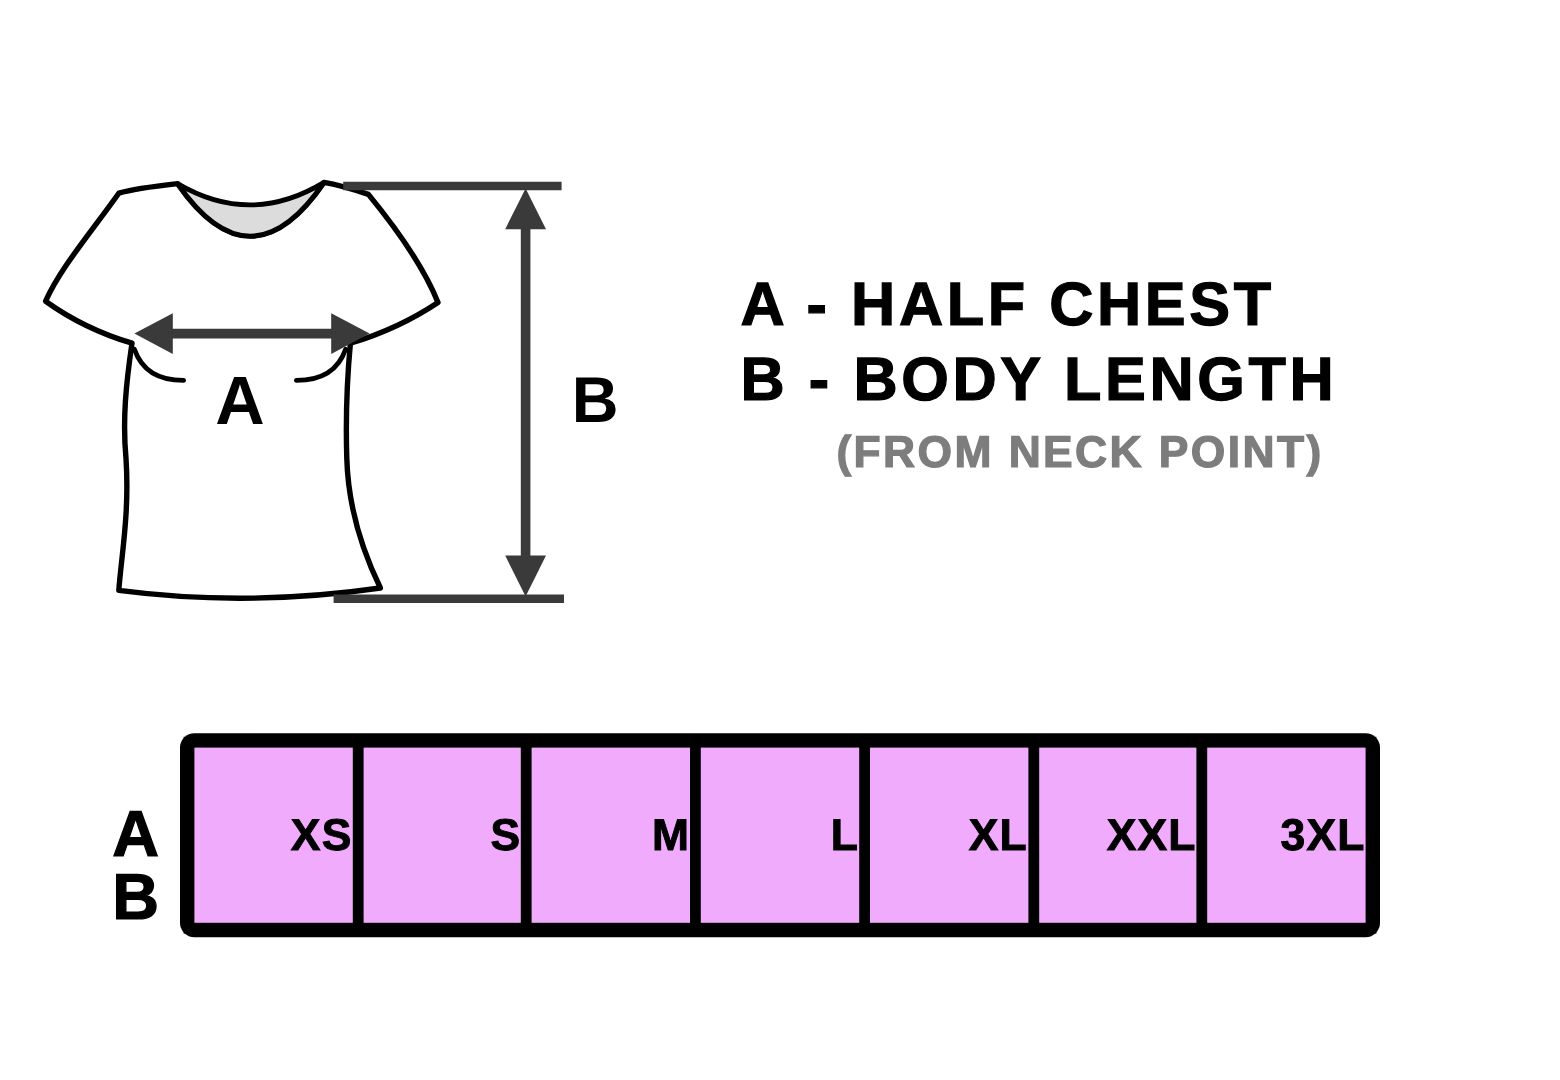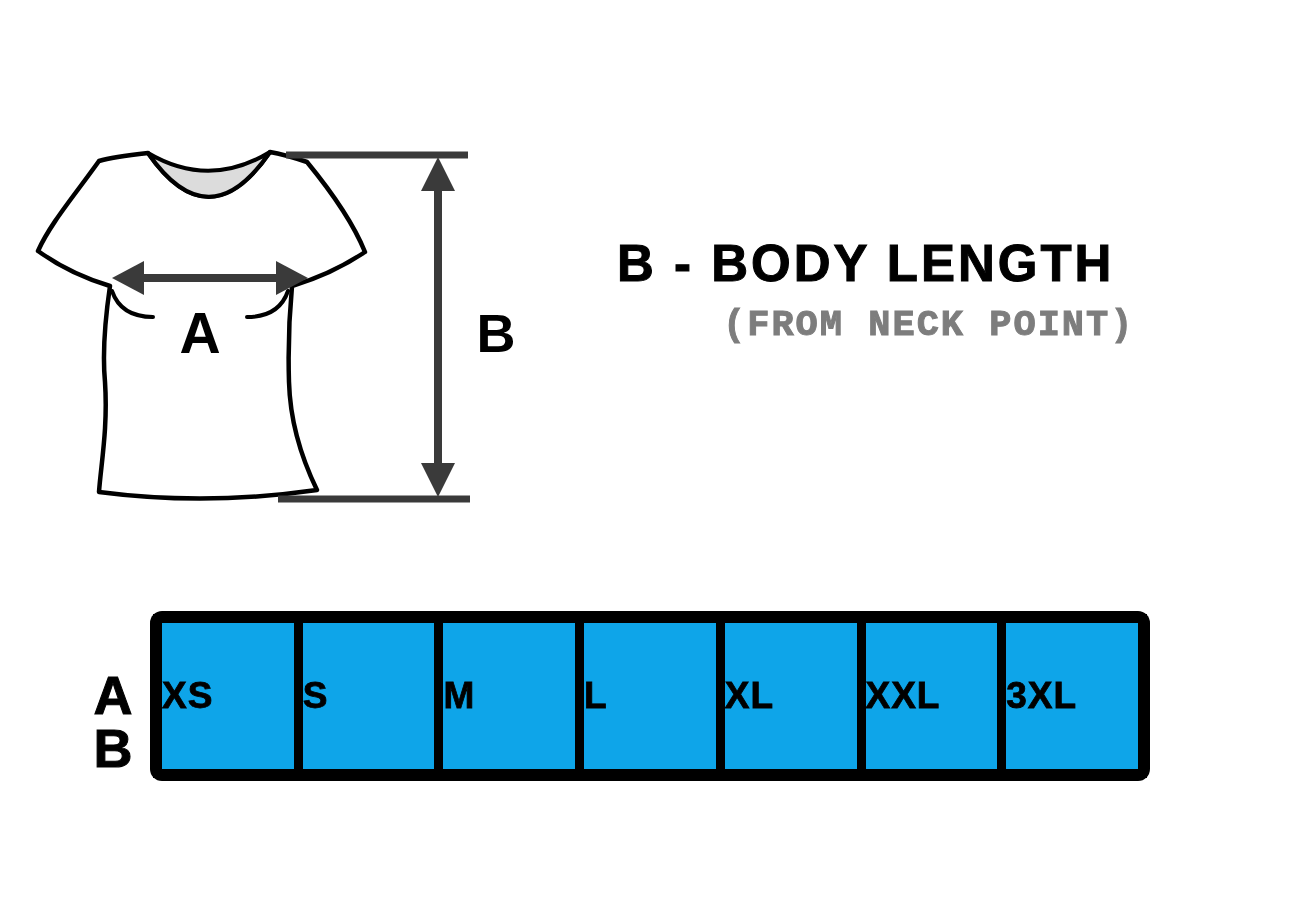--- a/index.html
+++ b/index.html
@@ -47,27 +47,26 @@
   }
   .legend-line {
     font-size: 51px;
     line-height: 52px;
     letter-spacing: 3px;
     white-space: nowrap;
   }
   .legend-line.second { margin-top: 10px; }
   .legend-note {
     margin-top: 16px;
-    margin-left: 106px;
+    margin-left: 80px;
     font-size: 37px;
     line-height: 38px;
     letter-spacing: 2px;
     color: var(--muted, #7d7d7d);
     white-space: nowrap;
-    font-family: Liberation Mono, monospace;
   }
   
   .table-frame {
     position: absolute;
     left: 150px;
     top: 611px;
     width: 1000px;
     height: 170px;
     box-sizing: border-box;
     background: var(--ink, #000000);
@@ -77,23 +76,23 @@
   table.size-table {
     width: 100%;
     height: 100%;
     table-layout: fixed;
     border-collapse: separate;
     border-spacing: 9px;
     background: var(--ink, #000000);
   }
   table.size-table th,
   table.size-table td {
-    background: #0ea5e9;
+    background: #f0abfc;
     color: var(--ink, #000000);
-    text-align: left;
+    text-align: right;
     vertical-align: middle;
     font-size: 37px;
     font-weight: 900;
     -webkit-text-stroke: 0.8px currentColor;
     letter-spacing: 1px;
     padding: 0;
   }
   .row-label {
     position: absolute;
     left: 83px;
@@ -140,20 +139,21 @@
     <path class="ref-line" d="M 278 499 L 470 499"></path>
     <path class="arrow-shaft" d="M 438 186 L 438 468"></path>
     <polygon class="arrow-head" points="438,157 421,191 455,191"></polygon>
     <polygon class="arrow-head" points="438,497 421,463 455,463"></polygon>
 
     <text class="svg-label" x="200" y="353" font-size="57" text-anchor="middle">A</text>
     <text class="svg-label" x="496" y="352" font-size="54" text-anchor="middle">B</text>
   </svg>
 
   <div class="legend">
+    <div class="legend-line heavy">A - HALF CHEST</div>
     <div class="legend-line heavy second">B - BODY LENGTH</div>
     <div class="legend-note heavy">(FROM NECK POINT)</div>
   </div>
 
   <div class="row-label heavy a">A</div>
   <div class="row-label heavy b">B</div>
 
   <div class="table-frame">
     <table class="size-table">
       <tbody>

